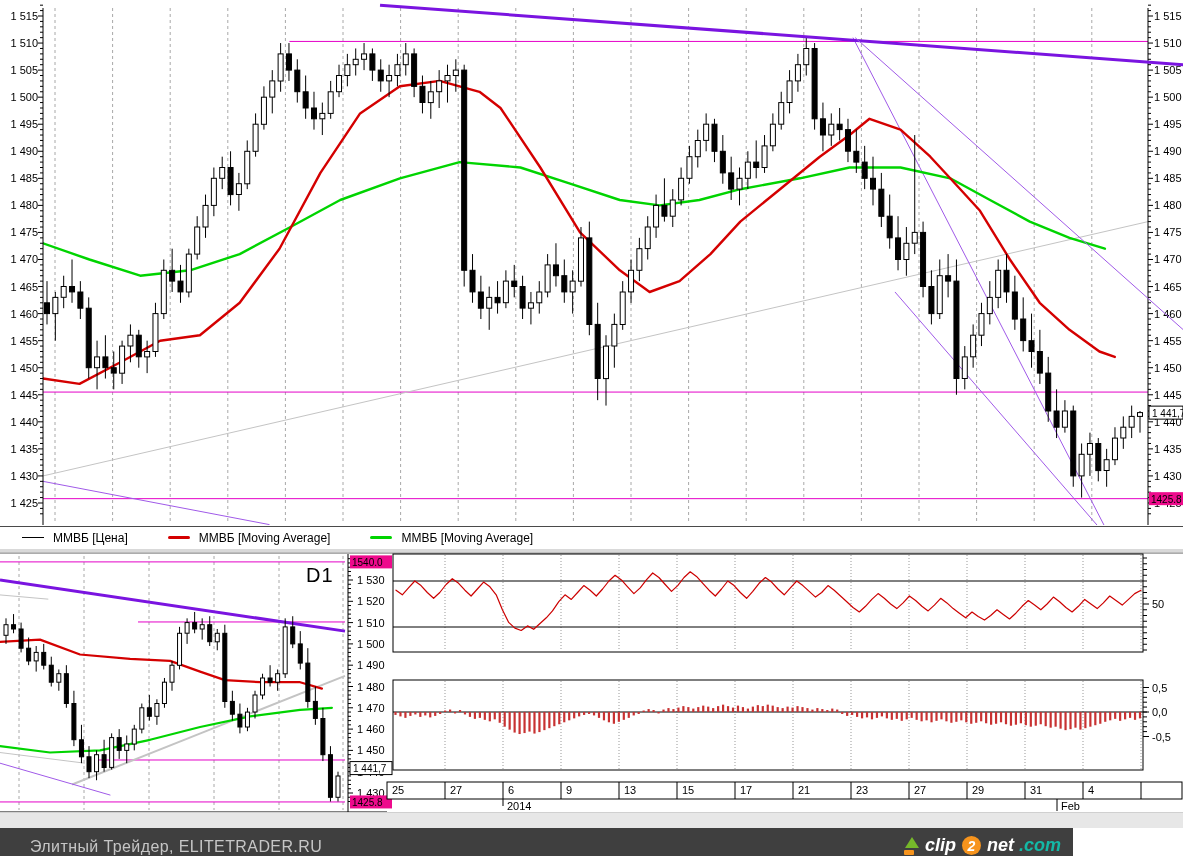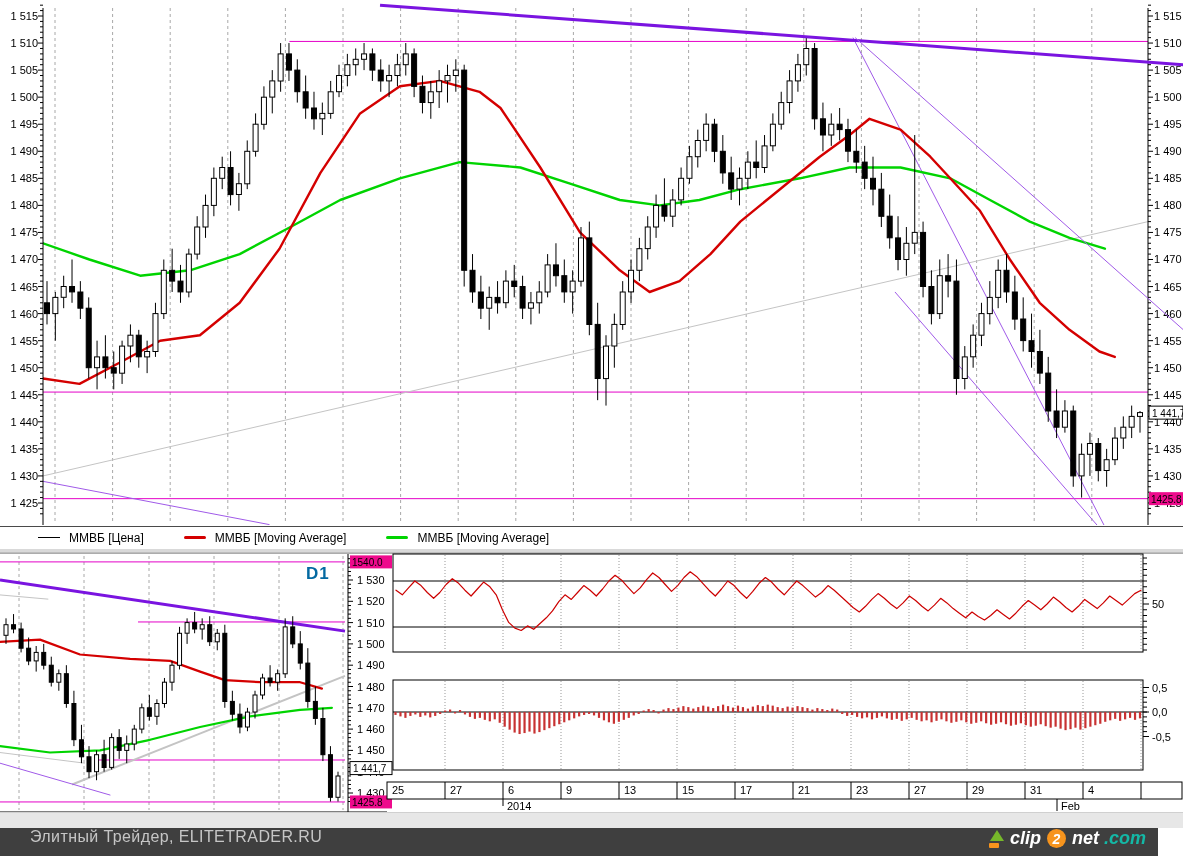--- a/index.html
+++ b/index.html
@@ -1,30 +1,30 @@
 <!DOCTYPE html>
 <html><head>
 <meta charset="utf-8">
 <style>
   html,body{margin:0;padding:0;background:#fff;font-family:"Liberation Sans",sans-serif;}
   .stage{position:relative;width:1183px;height:856px;background:#fff;overflow:hidden;}
   #chart-svg{position:absolute;left:0;top:0;}
   .legend{position:absolute;left:0;top:526px;width:1183px;height:22px;background:#fff;
           border-top:1px solid #4a4a4a;display:flex;align-items:center;gap:40px;
-          padding-left:38px;box-sizing:border-box;font-size:12px;color:#000;}
+          padding-left:22px;box-sizing:border-box;font-size:12px;color:#000;}
   .legend-item{display:flex;align-items:center;gap:9px;}
   .sw{display:inline-block;width:22px;}
   .sw-price{height:1px;background:#000;}
   .sw-red{height:3px;background:#d40000;border-radius:2px;}
   .sw-green{height:3px;background:#00d400;border-radius:2px;}
   .sep{position:absolute;left:0;top:549px;width:1183px;height:3px;background:#d9d9d9;border-bottom:1px solid #bdbdbd;}
-  .d1-label{position:absolute;left:306px;top:564px;font-size:17px;font-weight:bold;color:#0369a1;letter-spacing:1px;}
+  .d1-label{position:absolute;left:306px;top:564px;font-size:20px;font-weight:normal;color:#000000;letter-spacing:1px;}
   .strip{position:absolute;left:0;top:812px;width:1183px;height:16px;background:#e7e7e7;border-top:1px solid #d0d0d0;box-sizing:border-box;}
-  .footer{position:absolute;left:0;top:828px;width:1158px;height:28px;background:#3f3f3f;
-          display:flex;align-items:flex-start;justify-content:space-between;
+  .footer{position:absolute;left:0;top:828px;width:1073px;height:28px;background:#3f3f3f;
+          display:flex;align-items:flex-end;justify-content:space-between;
           padding:0 12px 0 30px;box-sizing:border-box;}
   .credit{color:#c6c6c6;font-size:16px;letter-spacing:.4px;}
   .logo{display:flex;align-items:center;gap:5px;font-size:18px;font-weight:bold;color:#fff;cursor:pointer;font-style:italic;}
   .arrow-wrap{position:relative;width:16px;height:18px;}
   .arrow-up{position:absolute;left:1px;top:0;width:0;height:0;
             border-left:7px solid transparent;border-right:7px solid transparent;border-bottom:11px solid #76b82a;}
   .arrow-base{position:absolute;left:0;bottom:0;width:10px;height:5px;background:#f7941d;border-radius:1px;}
   .logo .two{display:inline-flex;width:19px;height:19px;border-radius:50%;background:#f7941d;color:#fff;
              align-items:center;justify-content:center;font-size:14px;font-weight:bold;margin:0 1px;}
   .logo .com{color:#14b8a6;}

